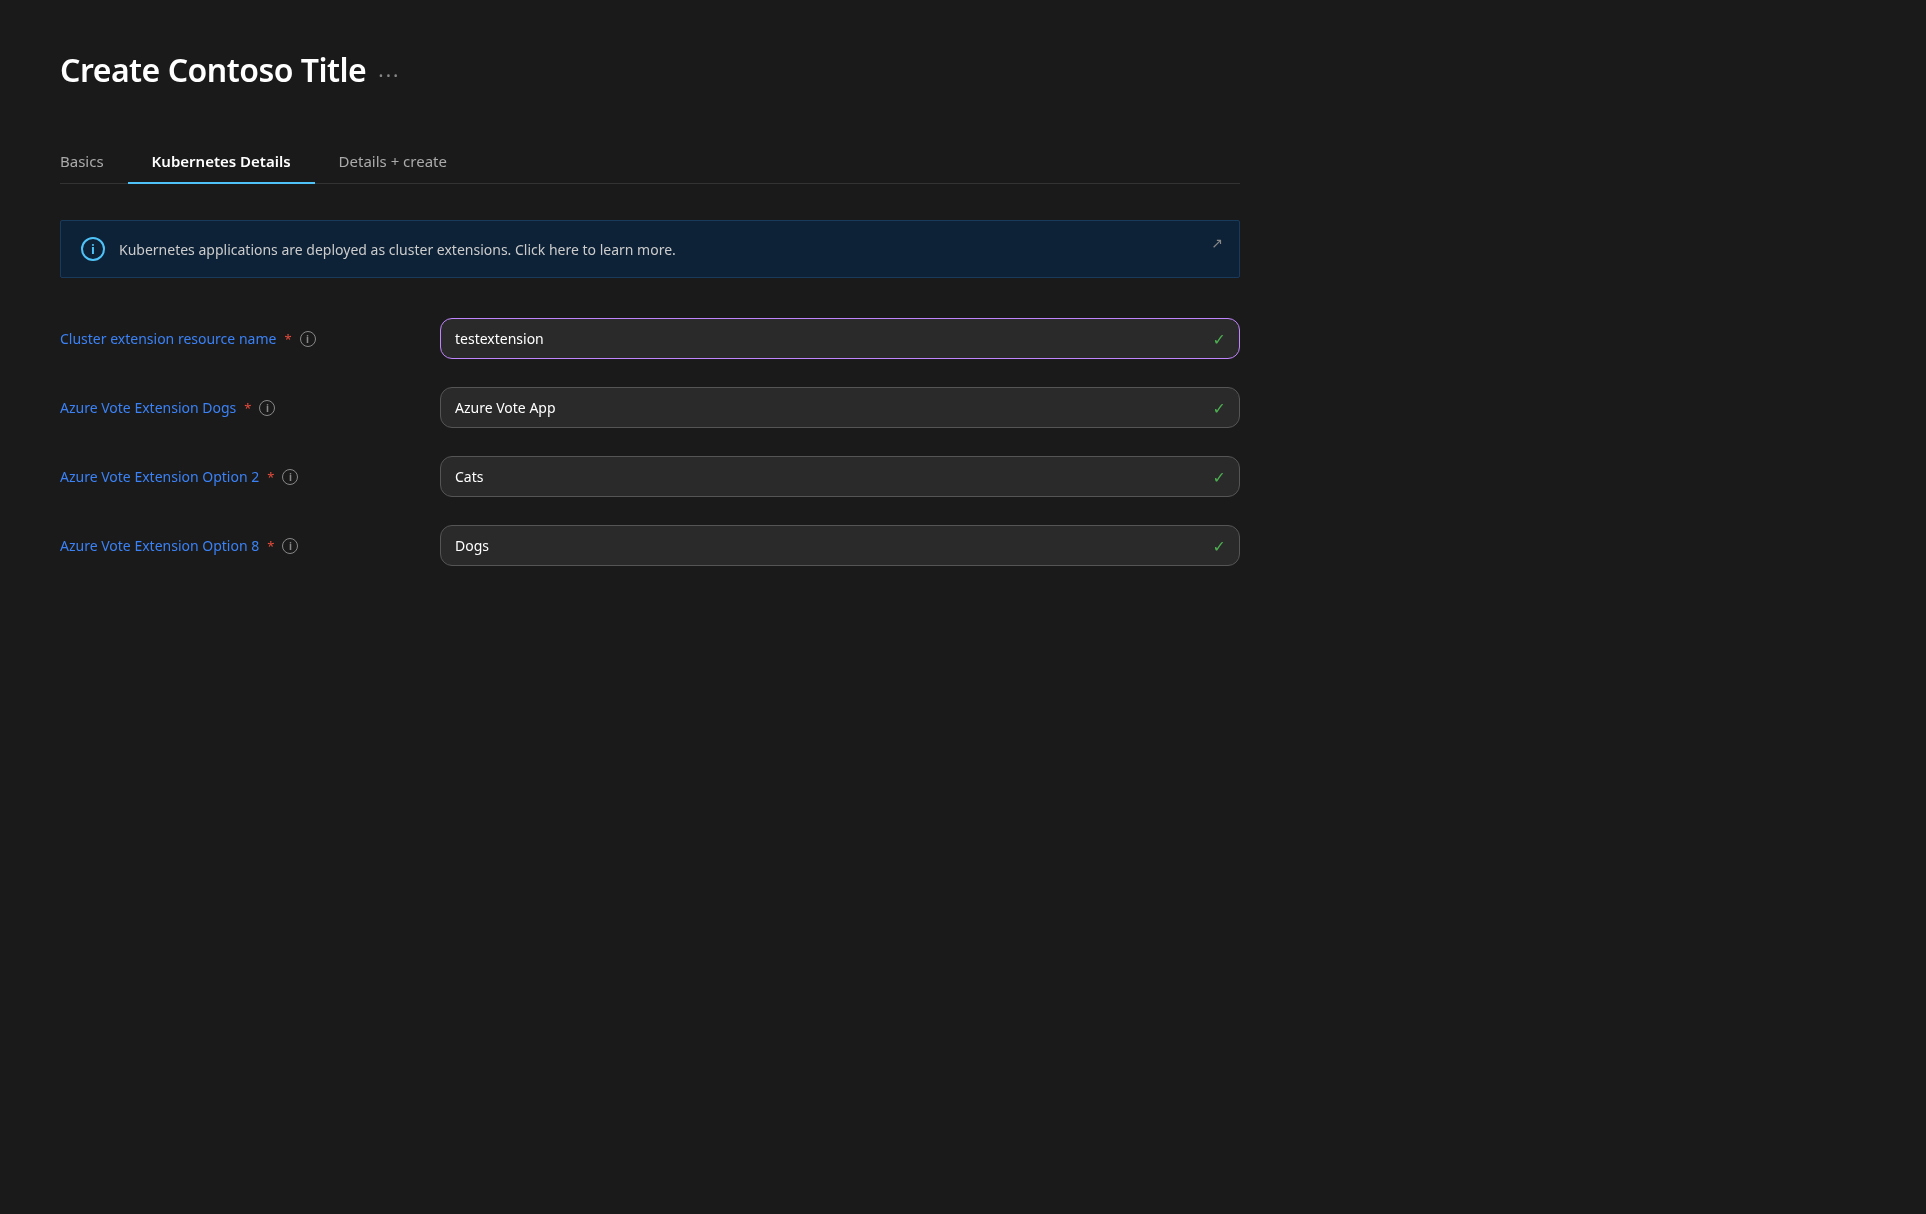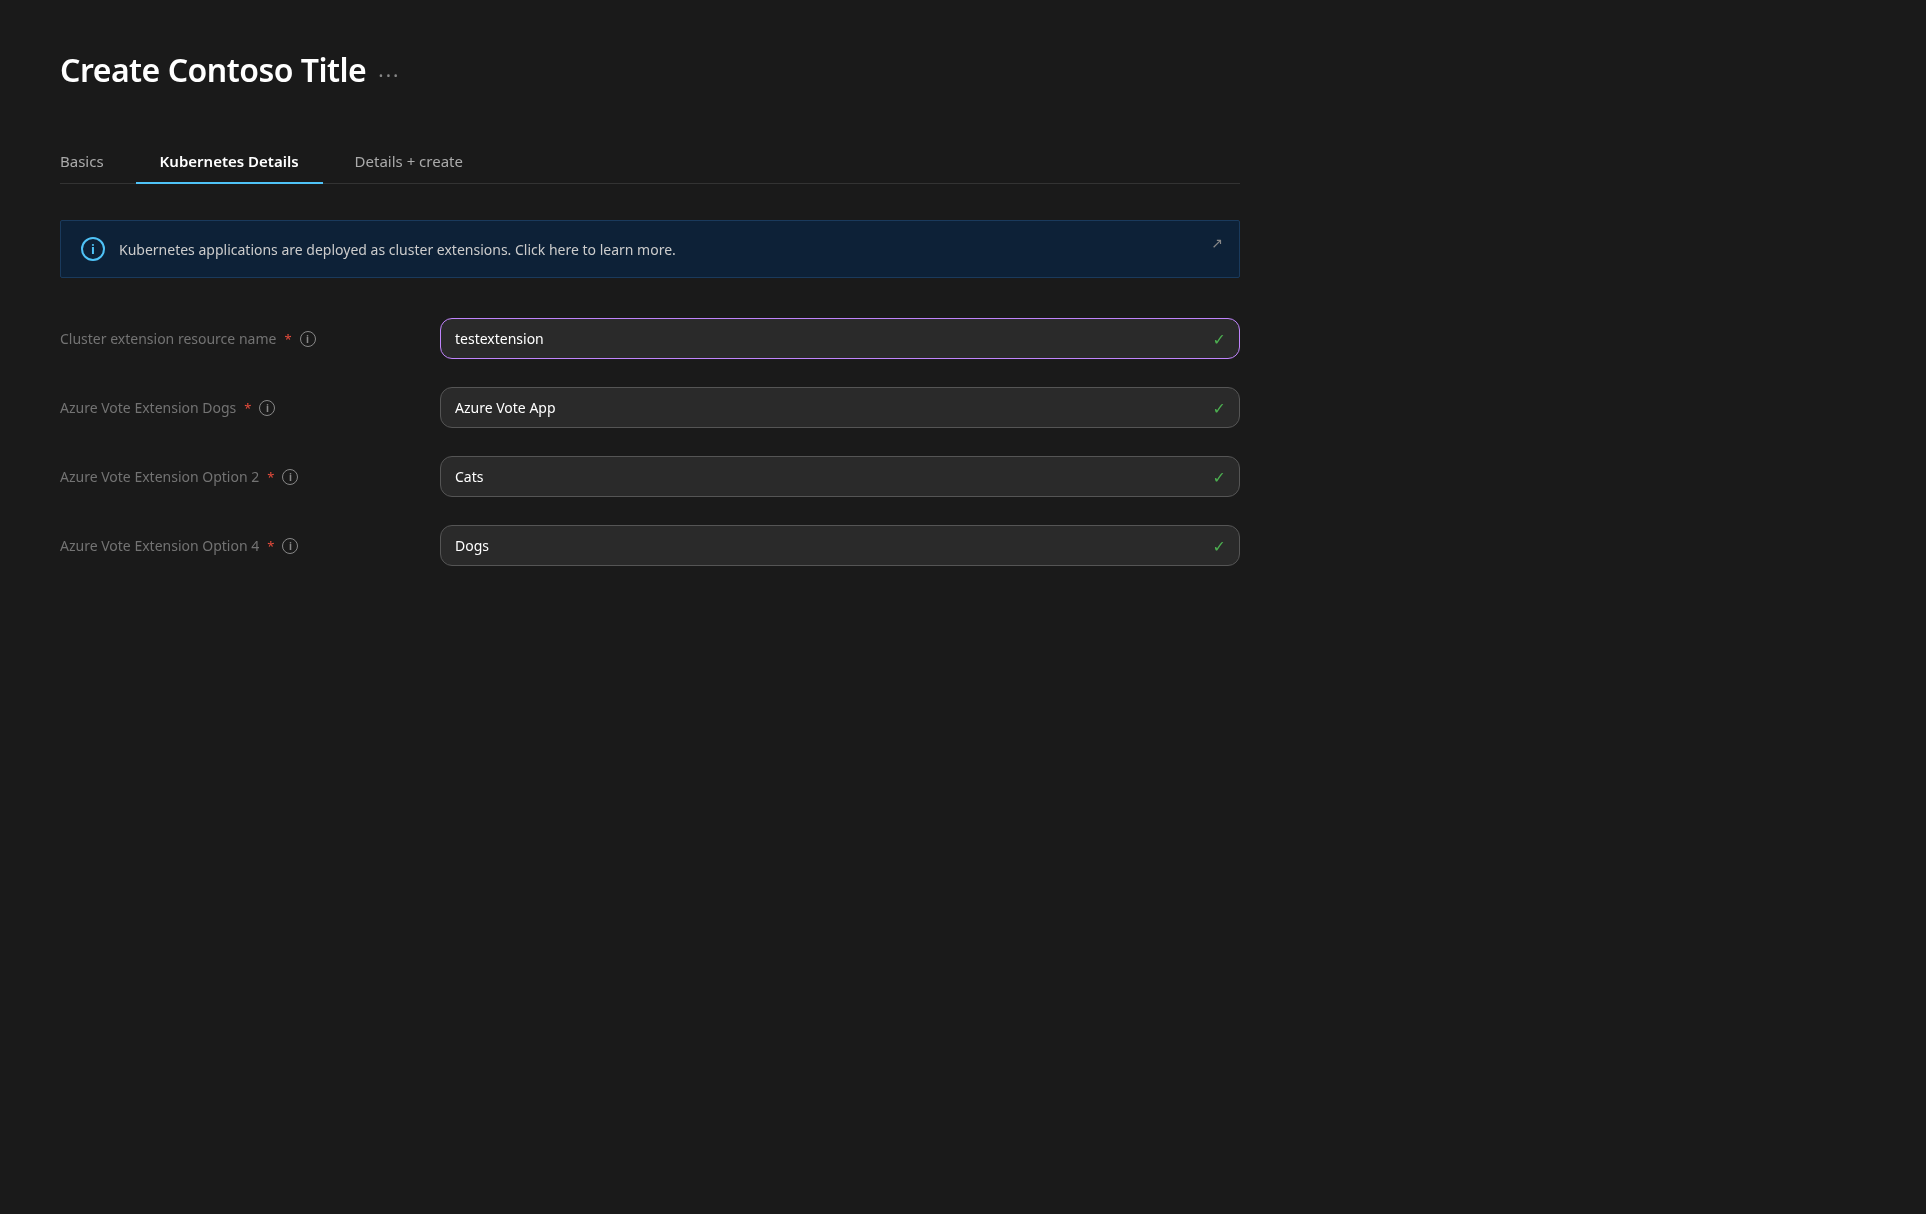--- a/index.html
+++ b/index.html
@@ -40,21 +40,21 @@
       color: #888;
       font-size: 20px;
       cursor: pointer;
       letter-spacing: 2px;
     }
 
     
     .tabs {
       display: flex;
       align-items: flex-end;
-      gap: 8px;
+      gap: 0;
       border-bottom: 1px solid #333;
       margin-bottom: 36px;
     }
 
     .tab {
       padding: 12px 24px;
       cursor: pointer;
       color: #aaaaaa;
       font-size: 15px;
       position: relative;
@@ -143,21 +143,21 @@
 
     .form-label-group {
       display: flex;
       align-items: center;
       gap: 8px;
       min-width: 340px;
       flex-shrink: 0;
     }
 
     .form-label {
-      color: #737373;
+      color: #3b82f6;
       font-size: 14px;
     }
 
     .required-star {
       color: #e74c3c;
       font-size: 13px;
     }
 
     .info-icon {
       width: 16px;
@@ -278,21 +278,21 @@
         </div>
       </div>
       <div class="form-input-wrapper">
         <input class="form-input valid" type="text" value="Cats" style="">
         <span class="checkmark">✓</span>
       </div>
     </div>
 
     <div class="form-row">
       <div class="form-label-group">
-        <span class="form-label">Azure Vote Extension Option 4</span>
+        <span class="form-label">Azure Vote Extension Option 8</span>
         <span class="required-star">*</span>
         <div class="info-icon">
           <span>i</span>
         </div>
       </div>
       <div class="form-input-wrapper">
         <input class="form-input valid" type="text" value="Dogs" style="">
         <span class="checkmark">✓</span>
       </div>
     </div>

